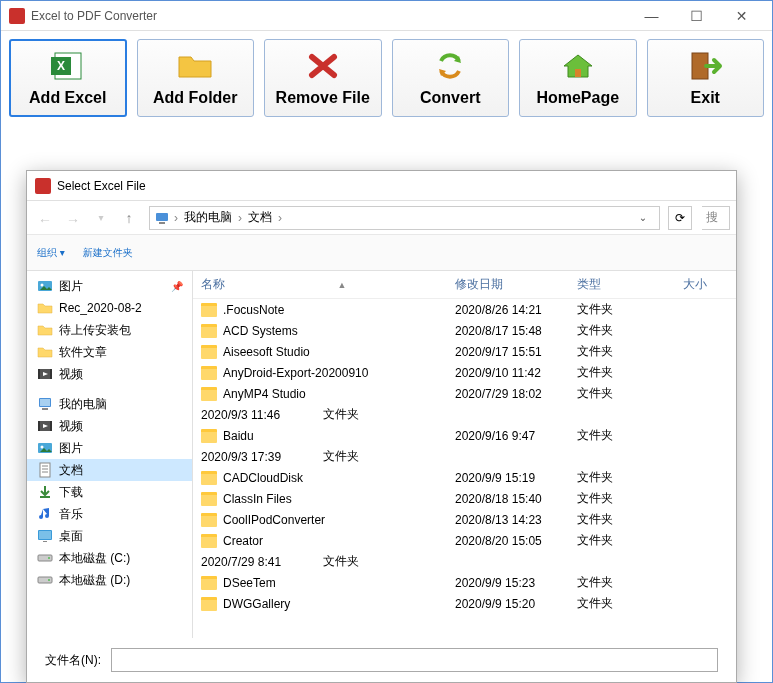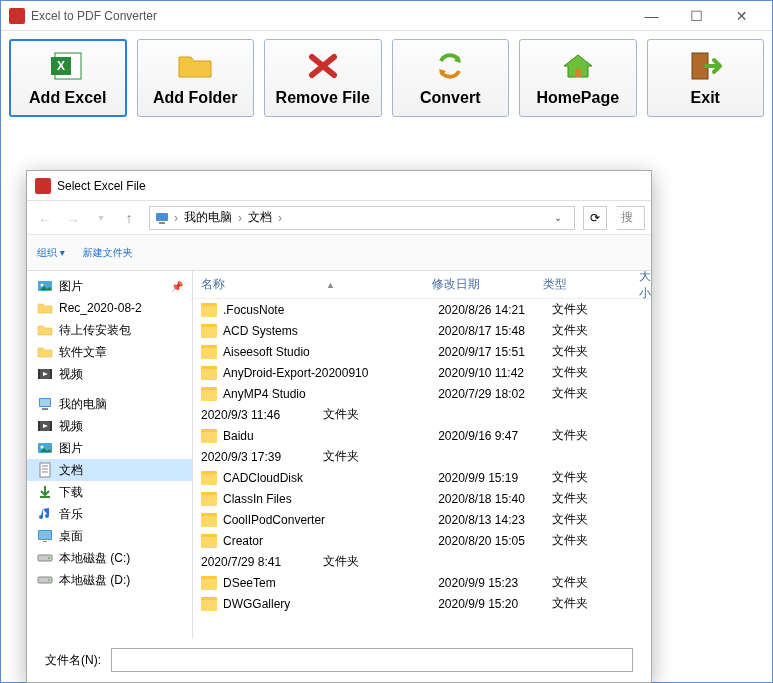--- a/index.html
+++ b/index.html
@@ -16,21 +16,21 @@
 .menubar { height: 24px; display: flex; align-items: center; padding: 0 4px; font-size: 12px; }
 .menubar .menu-item { padding: 3px 12px; cursor: pointer; }
 
 .toolbar { padding: 8px; display: flex; gap: 10px; }
 .tool-btn { width: 118px; height: 78px; border: 1px solid #9fb8d9; background: linear-gradient(#fdfdfd,#f2f2f2); border-radius: 3px; display: flex; flex-direction: column; align-items: center; justify-content: center; gap: 6px; cursor: pointer; font-size: 12px; }
 .tool-btn.selected { border: 2px solid #2a7de1; }
 .tool-icon { width: 38px; height: 34px; display: flex; align-items: center; justify-content: center; }
 .tool-label { font-weight: bold; font-size: 16px; }
 
 
-.dialog { position: absolute; left: 26px; top: 170px; width: 626px; height: 513px; background: #fff; border: 1px solid #aaa; box-shadow: 0 5px 20px rgba(0,0,0,0.3); display: flex; flex-direction: column; }
+.dialog { position: absolute; left: 26px; top: 170px; width: 711px; height: 513px; background: #fff; border: 1px solid #aaa; box-shadow: 0 5px 20px rgba(0,0,0,0.3); display: flex; flex-direction: column; }
 .dialog-title { height: 30px; display: flex; align-items: center; padding: 0 8px; border-bottom: 1px solid #e0e0e0; font-size: 12px; }
 .dialog-title .d-icon { width: 16px; height: 16px; background: #c9302c; margin-right: 6px; border-radius: 2px; }
 
 .nav-row { height: 34px; display: flex; align-items: center; padding: 0 6px; gap: 4px; border-bottom: 1px solid #e8e8e8; font-size: 12px; }
 .nav-arrow { width: 24px; height: 24px; display: flex; align-items: center; justify-content: center; color: #888; cursor: pointer; font-size: 14px; }
 .nav-arrow.dis { color: #ccc; }
 .nav-path { flex: 1; height: 24px; border: 1px solid #ccc; display: flex; align-items: center; padding: 0 4px; gap: 4px; margin-left:4px; }
 .nav-path .crumb { cursor: pointer; padding: 2px 2px; }
 .nav-path .sep { color: #888; }
 .refresh { width: 24px; height: 24px; border: 1px solid #ccc; margin-left:4px; display:flex;align-items:center;justify-content:center;cursor:pointer;}

